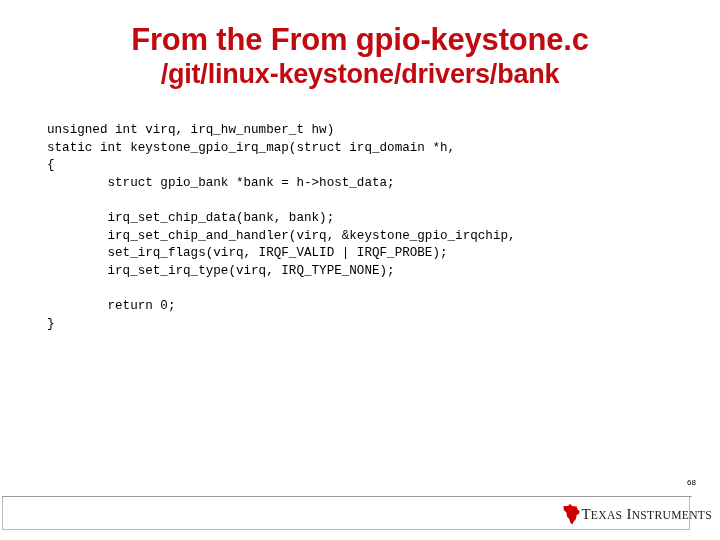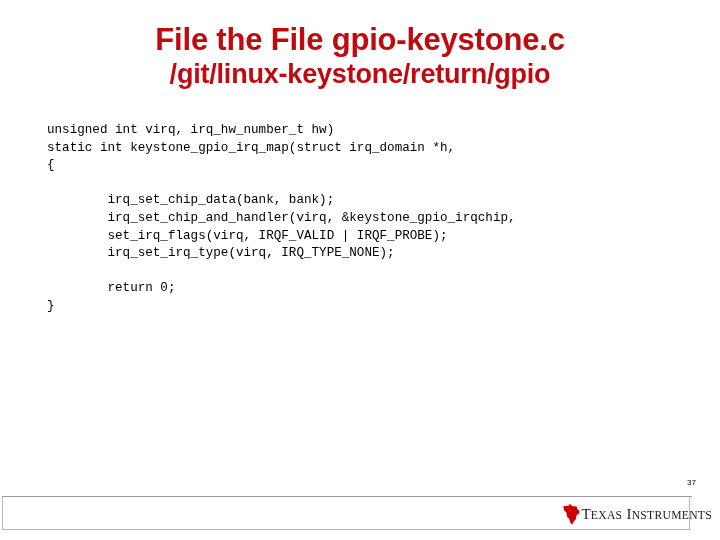--- a/index.html
+++ b/index.html
@@ -127,39 +127,40 @@
   .ti-wordmark .small {
     font-size: 11.6px;
   }
 </style>
 </head>
 <body>
 
 <div class="slide">
 
   <div class="title-block">
-    <div class="slide-title">File the File gpio-keystone.c</div>
-    <div class="slide-subtitle">/git/linux-keystone/return/gpio</div>
+    <div class="slide-title">From the From gpio-keystone.c</div>
+    <div class="slide-subtitle">/git/linux-keystone/drivers/bank</div>
   </div>
 
   <div class="code-body">
     <div class="code-line">unsigned int virq, irq_hw_number_t hw)</div>
     <div class="code-line">static int keystone_gpio_irq_map(struct irq_domain *h,</div>
     <div class="code-line">{</div>
+    <div class="code-line">        struct gpio_bank *bank = h-&gt;host_data;</div>
     <div class="code-line blank"></div>
     <div class="code-line">        irq_set_chip_data(bank, bank);</div>
     <div class="code-line">        irq_set_chip_and_handler(virq, &amp;keystone_gpio_irqchip,</div>
     <div class="code-line">        set_irq_flags(virq, IRQF_VALID | IRQF_PROBE);</div>
     <div class="code-line">        irq_set_irq_type(virq, IRQ_TYPE_NONE);</div>
     <div class="code-line blank"></div>
     <div class="code-line">        return 0;</div>
     <div class="code-line">}</div>
   </div>
 
-  <div class="slide-number">37</div>
+  <div class="slide-number">68</div>
 
   <div class="footer-rule"></div>
   <div class="footer-box"></div>
 
   <div class="ti-logo">
     <svg class="ti-mark" viewBox="0 0 40 44">
       <path fill="#CC0000" d="M3 4 L14 4 L14 1 L20 1 L20 4 L31 5 L33 12 L37 14 L36 20 L31 23 L29 32 L24 38 L22 43 L18 40 L15 31 L11 27 L9 17 L4 13 Z"></path>
     </svg>
     <span class="ti-wordmark"><span>T</span><span class="small">EXAS</span>&nbsp;<span>I</span><span class="small">NSTRUMENTS</span></span>
   </div>

